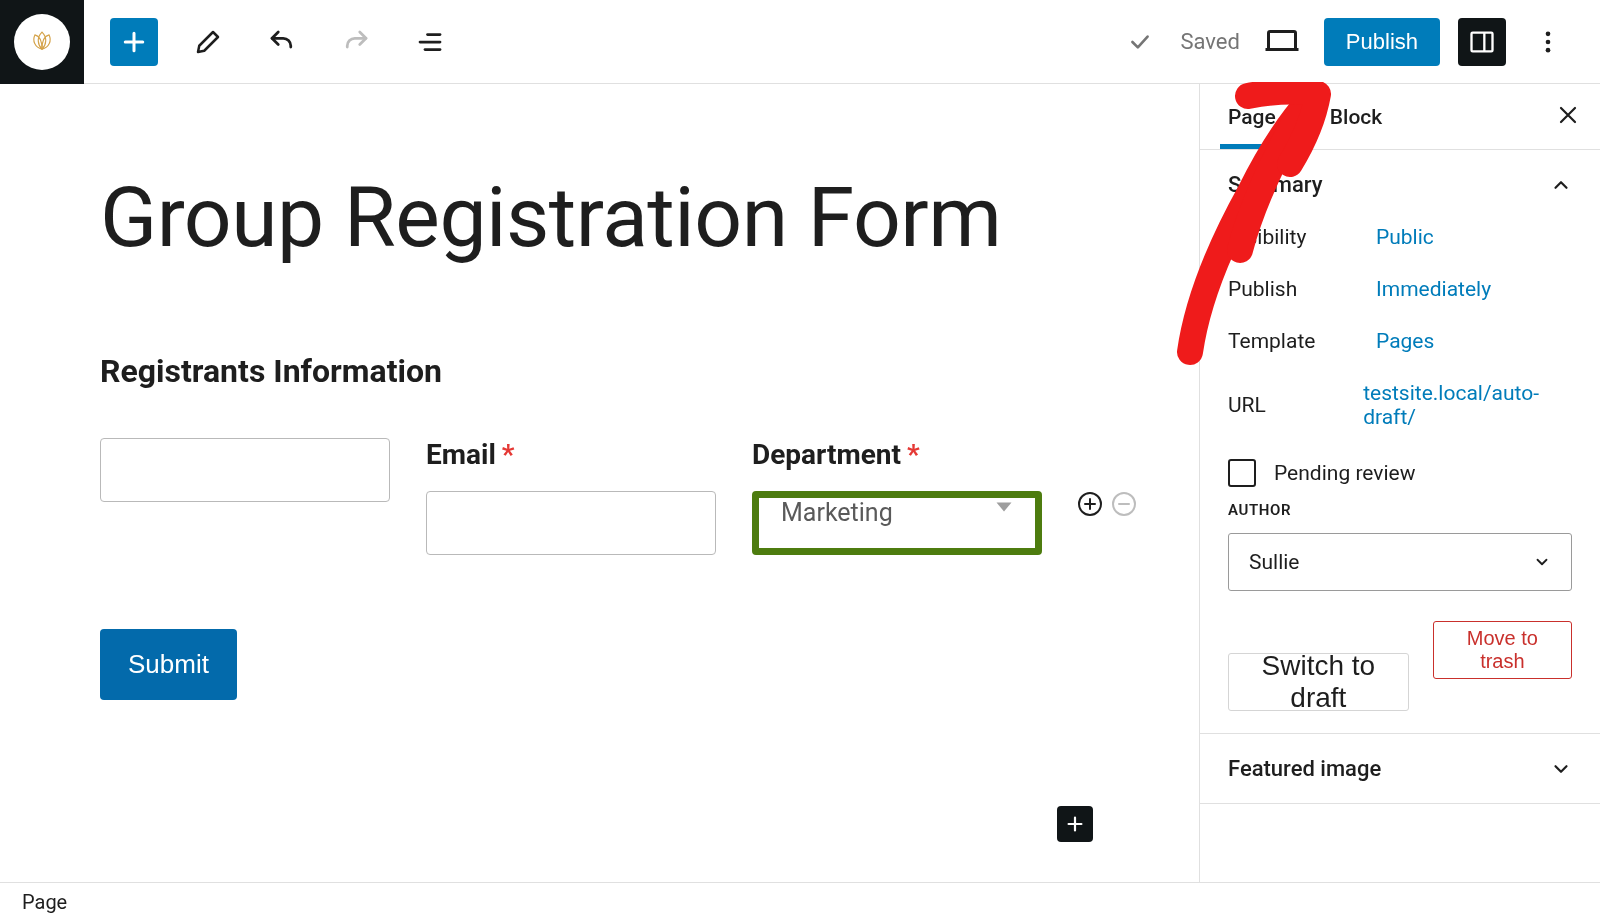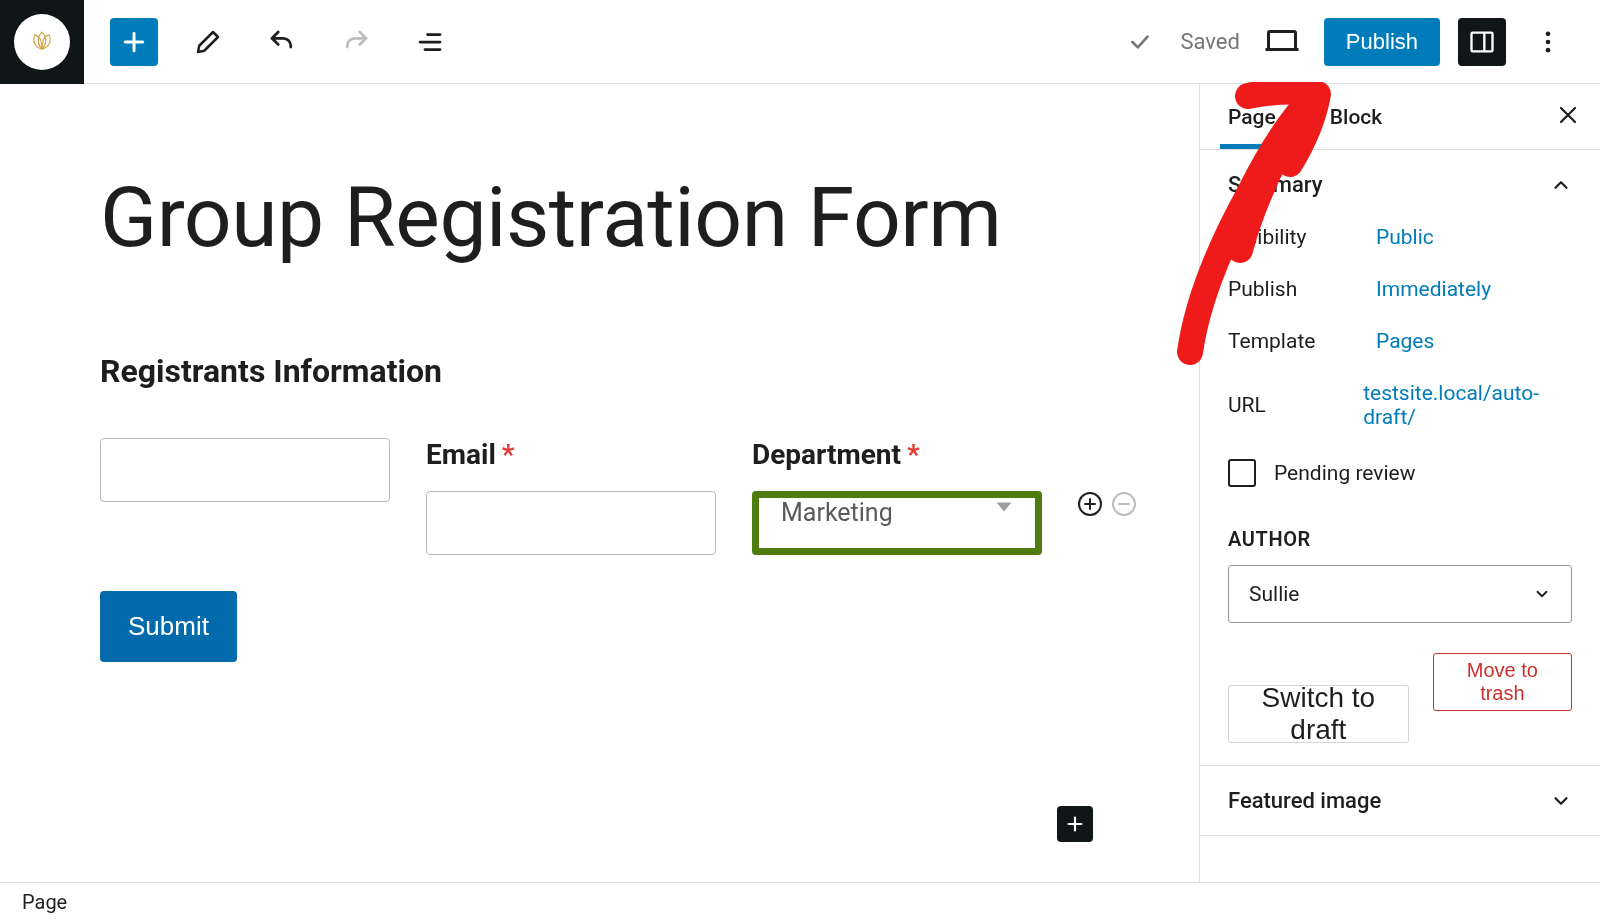--- a/index.html
+++ b/index.html
@@ -38,21 +38,21 @@
   .field-label { font-size:28px; font-weight:700; margin-bottom:20px; }
   .field-label .req { color:#e53935; margin-left:6px; }
   .field-input { height:64px; border:1px solid #b9b9b9; border-radius:4px; width:290px; font-size:22px; padding:0 18px; background:#fff; }
   .field-input.w2 { width:290px; }
   .field-select { height:64px; width:290px; border:7px solid #4d7c0f; border-radius:4px; display:flex; align-items:flex-start; justify-content:space-between; padding:0 22px; font-size:25px; color:#5a5a5a; }
   .field-select svg { width:18px; height:18px; fill:#9e9e9e; }
   .row-actions { display:flex; gap:10px; align-items:center; margin-top:54px; }
   .row-actions .circ { width:24px; height:24px; border:2px solid #1e1e1e; border-radius:50%; display:flex; align-items:center; justify-content:center; }
   .row-actions .circ.dim { border-color:#bdbdbd; }
   .row-actions .circ svg { width:12px; height:12px; }
-  .submit-btn { background:#036aab; color:#fff; border:none; font-size:26px; padding: 20px 28px; border-radius:4px; margin-top:36px; }
+  .submit-btn { background:#036aab; color:#fff; border:none; font-size:26px; padding: 20px 28px; border-radius:4px; margin-top:74px; }
 
   .fab { position:absolute; right:106px; bottom:40px; width:36px; height:36px; background:#101517; color:#fff; border-radius:4px; display:flex; align-items:center; justify-content:center; }
   .fab svg { width:22px; height:22px; stroke:#fff; }
 
   
   .panel { width:400px; flex:0 0 400px; overflow:auto; background:#fff; }
   .panel-tabs { display:flex; align-items:center; height:66px; border-bottom:1px solid #e0e0e0; padding: 0 20px 0 20px; position:relative; }
   .ptab { font-size:21px; padding: 0 8px; height:100%; display:flex; align-items:center; font-weight:500; cursor:pointer; }
   .ptab.active { border-bottom:5px solid #007cba; padding-top:5px; }
   .ptab + .ptab { margin-left:38px; }
@@ -60,21 +60,21 @@
   .panel-close svg { width:24px; height:24px; }
 
   .panel-section { border-bottom:1px solid #e0e0e0; padding: 22px 28px; }
   .ps-head { display:flex; align-items:center; justify-content:space-between; font-size:22px; font-weight:500; }
   .ps-head svg { width:22px; height:22px; }
   .kv-row { display:flex; align-items:center; margin-top:28px; font-size:21px; }
   .kv-row .k { width:148px; color:#1e1e1e; }
   .kv-row .v { color:#007cba; }
   .chk-row { display:flex; align-items:center; gap:18px; margin-top:30px; font-size:21px; }
   .chk { width:28px; height:28px; border:2px solid #1e1e1e; border-radius:3px; background:#fff; }
-  .subhead { font-size:20px; letter-spacing:0.6px; font-weight:600; text-transform:uppercase; color:#1e1e1e; margin-top:40px; margin-bottom:14px; }
+  .subhead { font-size:15px; letter-spacing:0.6px; font-weight:600; text-transform:uppercase; color:#1e1e1e; margin-top:14px; margin-bottom:14px; }
   .author-sel { height:58px; border:1px solid #9a9a9a; border-radius:3px; display:flex; align-items:center; justify-content:space-between; padding:0 20px; font-size:21px; }
   .author-sel svg { width:18px; height:18px; }
   .btn-row { display:flex; gap:24px; margin-top:30px; }
   .btn-outline { height:58px; padding:0 24px; border:1px solid #d5d5d5; border-radius:3px; background:#fff; font-size:28px; color:#1e1e1e; display:flex; align-items:center;margin-top:32px; }
   .btn-danger { height:58px; padding:0 24px; border:1px solid #c9302c; border-radius:3px; background:#fff; font-size:20px; color:#c9302c; display:flex; align-items:center; }
 
   
   .statusbar { height:38px; flex:0 0 38px; border-top:1px solid #e0e0e0; display:flex; align-items:center; padding:0 22px; font-size:20px; color:#1e1e1e; }
 
   

